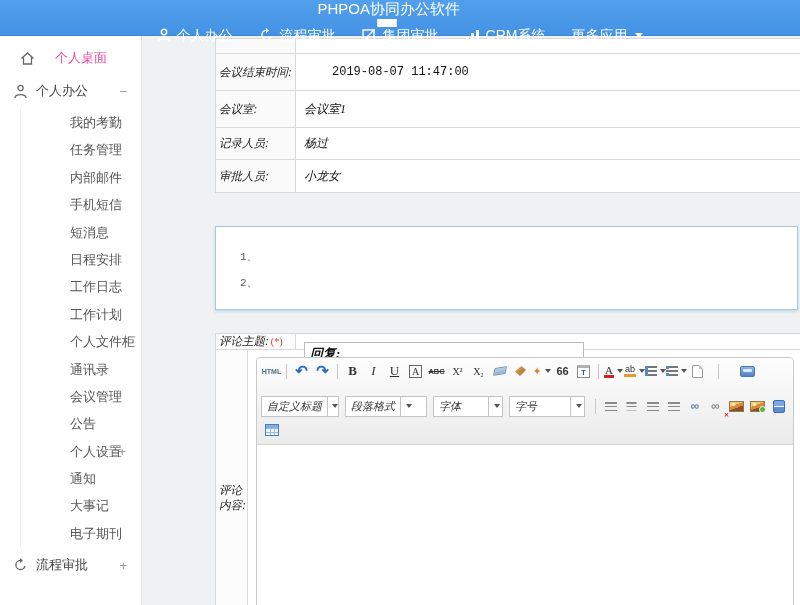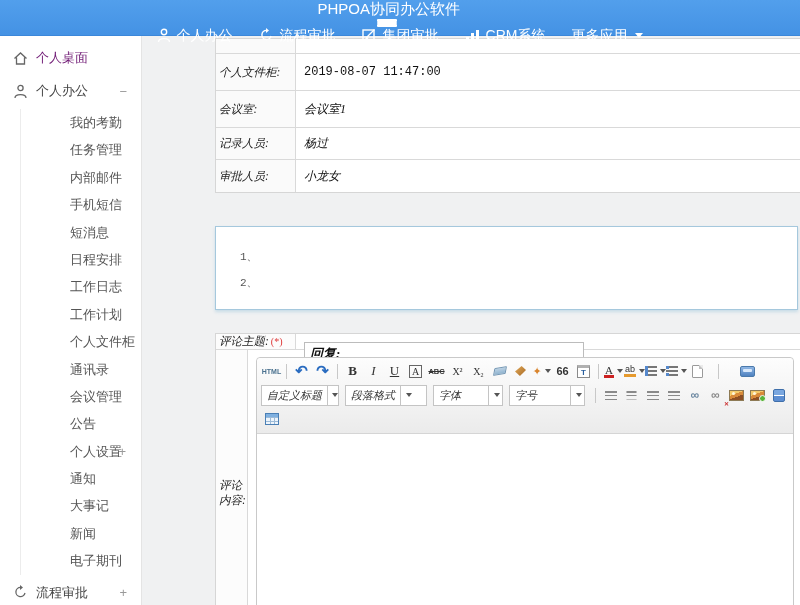--- a/index.html
+++ b/index.html
@@ -17,21 +17,21 @@
   .topnav { display:flex; align-items:center; gap:26px; font-size:14px; }
   .topnav .nav-item { display:flex; align-items:center; gap:6px; cursor:pointer; }
   .topnav svg { display:block; }
   .caret-down { width:0; height:0; border-left:4px solid transparent;
     border-right:4px solid transparent; border-top:5px solid #fff; margin-left:2px; }
 
   
   .sidebar { position:absolute; left:0; top:36px; width:142px; bottom:0;
     background:#fff; border-right:1px solid #e4e4e4; font-size:13px; color:#555; }
   .side-item { display:flex; align-items:center; cursor:pointer; }
-  .side-top { height:30px; margin-top:7px; padding-left:13px; gap:8px; color:#701a75; }
+  .side-top { height:30px; margin-top:7px; padding-left:20px; gap:20px; color:#ec4899; }
   .side-section { height:36px; padding-left:13px; gap:8px; color:#444; position:relative; }
   .side-section .toggle { position:absolute; right:14px; color:#999; font-size:13px; }
   .subnav { list-style:none; margin-left:20px; border-left:1px solid #ececec;padding-left:40px; }
   .subnav li { height:27.4px; line-height:27.4px; padding-left:9px; cursor:pointer;
     color:#555; position:relative; }
   .subnav li .toggle { position:absolute; right:15px; color:#999; }
   .side-icon { width:15px; height:15px; }
   .side-icon svg { display:block; }
 
   
@@ -39,21 +39,21 @@
 
   .formtable { position:absolute; left:72px; right:0; top:2px;
     background:#fff; border:1px solid #d6d6d6; border-right:none; }
   .frow { display:flex; border-bottom:1px solid #d9d9d9; }
   .frow:last-child { border-bottom:none; }
   .fcell-label { width:80px; background:#fafafa; border-right:1px solid #d9d9d9;
     padding-left:3px; display:flex; align-items:center;
     font-family:"Liberation Serif", serif; font-style:italic; font-size:11.5px; color:#222; }
   .fcell-value { flex:1; padding-left:8px; display:flex; align-items:center;
     font-family:"Liberation Serif", serif; font-style:italic; font-size:12px; color:#111; }
-  .mono { font-family:"Liberation Mono", monospace; font-style:normal; font-size:12px; }
+  .mono { font-family:"Liberation Mono", monospace; font-style:normal; font-size:12px;margin-left:28px; }
 
   .minutes-box { position:absolute; left:72px; right:2px; top:190px; height:84px;
     background:#fff; border:1px solid #a5c8dd; box-shadow:0 2px 3px rgba(150,195,220,.45);
     padding-top:22px; }
   .minutes-line { margin-left:24px; height:26px; font-size:11px; color:#555;
     font-family:"Liberation Mono", monospace; }
 
   .commenttable { position:absolute; left:72px; right:0; top:297px; bottom:0;
     background:#fff; border:1px solid #d6d6d6; border-right:none; border-bottom:none;
     display:flex; flex-direction:column;justify-content:space-between; }
@@ -222,21 +222,20 @@
     <li><span>日程安排</span></li>
     <li><span>工作日志</span></li>
     <li><span>工作计划</span></li>
     <li><span>个人文件柜</span></li>
     <li><span>通讯录</span></li>
     <li><span>会议管理</span></li>
     <li><span>公告</span></li>
     <li><span>个人设置</span><span class="toggle">+</span></li>
     <li><span>通知</span></li>
     <li><span>大事记</span></li>
-    <li><span>新闻</span></li>
     <li><span>电子期刊</span></li>
   </ul>
   <div class="side-item side-section">
     <span class="side-icon">
       <svg width="15" height="15" viewBox="0 0 15 15">
           <path d="M12 8 a4.6 4.6 0 1 1 -4.5 -5.6" fill="none" stroke="#666" stroke-width="1.3"></path>
           <path d="M7 0 l3 2.5 -3 2.5 z" fill="#666"></path>
         </svg>
     </span>
     <span>流程审批</span>
@@ -245,21 +244,21 @@
 </div>
 
 <div class="main">
 
   <div class="formtable">
     <div class="frow" style="height:15px">
       <div class="fcell-label"></div>
         <div class="fcell-value"></div>
     </div>
     <div class="frow" style="height:37px">
-      <div class="fcell-label">个人文件柜:</div>
+      <div class="fcell-label">会议结束时间:</div>
       <div class="fcell-value mono">2019-08-07 11:47:00</div>
     </div>
     <div class="frow" style="height:37px">
       <div class="fcell-label">会议室:</div>
       <div class="fcell-value">会议室1</div>
     </div>
     <div class="frow" style="height:32px">
       <div class="fcell-label">记录人员:</div>
       <div class="fcell-value">杨过</div>
     </div>
@@ -341,21 +340,21 @@
                 </span>
               <span class="tb-btn">
                   <span class="ic-page"></span>
                 </span>
               <span class="tb-sep" style="margin-left:10px"></span>
               <span class="tb-btn" style="margin-left:14px">
                   <span class="ic-monitor"></span>
                 </span>
             </div>
 
-            <div class="ed-row" style="margin-top:2px">
+            <div class="ed-row" style="margin-top:13px">
               <span class="ed-select" style="width:78px">
                 <span class="sel-label">自定义标题</span>
                 <span class="sel-arrow">
                     <span class="mini-caret"></span>
                   </span>
               </span>
               <span class="ed-select" style="width:82px">
                 <span class="sel-label">段落格式</span>
                 <span class="sel-arrow">
                     <span class="mini-caret"></span>

